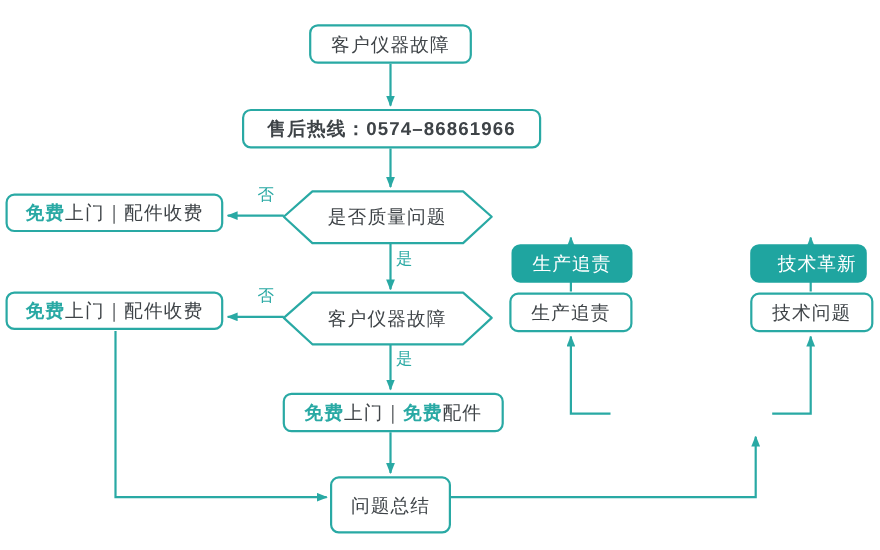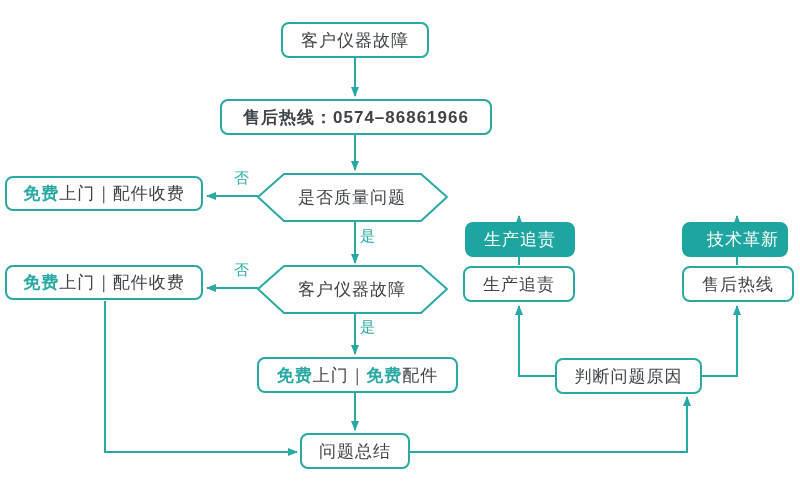--- a/index.html
+++ b/index.html
@@ -81,31 +81,30 @@
 
   <div class="decision-label" style="left:278px;top:273px;width:148px;height:32px;">客户仪器故障</div>
 
   <div class="node" style="left:5px;top:265px;width:198px;height:35px;">
       <span class="hl">免费</span>
       <span>上门｜配件收费</span>
     </div>
 
   <div class="node" style="left:463px;top:266px;width:112px;height:36px;">生产追责</div>
 
-  <div class="node" style="left:682px;top:266px;width:112px;height:36px;">售后热线</div>
+  <div class="node" style="left:682px;top:266px;width:112px;height:36px;">技术问题</div>
 
   <div class="node" style="left:257px;top:357px;width:201px;height:36px;">
       <span class="hl">免费</span>
       <span>上门｜</span>
       <span class="hl">免费</span>
       <span>配件</span>
     </div>
 
-  <div class="node" style="left:555px;top:358px;width:147px;height:36px;">判断问题原因</div>
 
-  <div class="node" style="left:300px;top:433px;width:110px;height:36px;">问题总结</div>
+  <div class="node" style="left:300px;top:433px;width:110px;height:52px;">问题总结</div>
 
   <div class="edge-label" style="left:234px;top:170px;">否</div>
   <div class="edge-label" style="left:360px;top:228px;">是</div>
   <div class="edge-label" style="left:234px;top:262px;">否</div>
   <div class="edge-label" style="left:360px;top:319px;">是</div>
 
 </div>
 
 </body></html>

